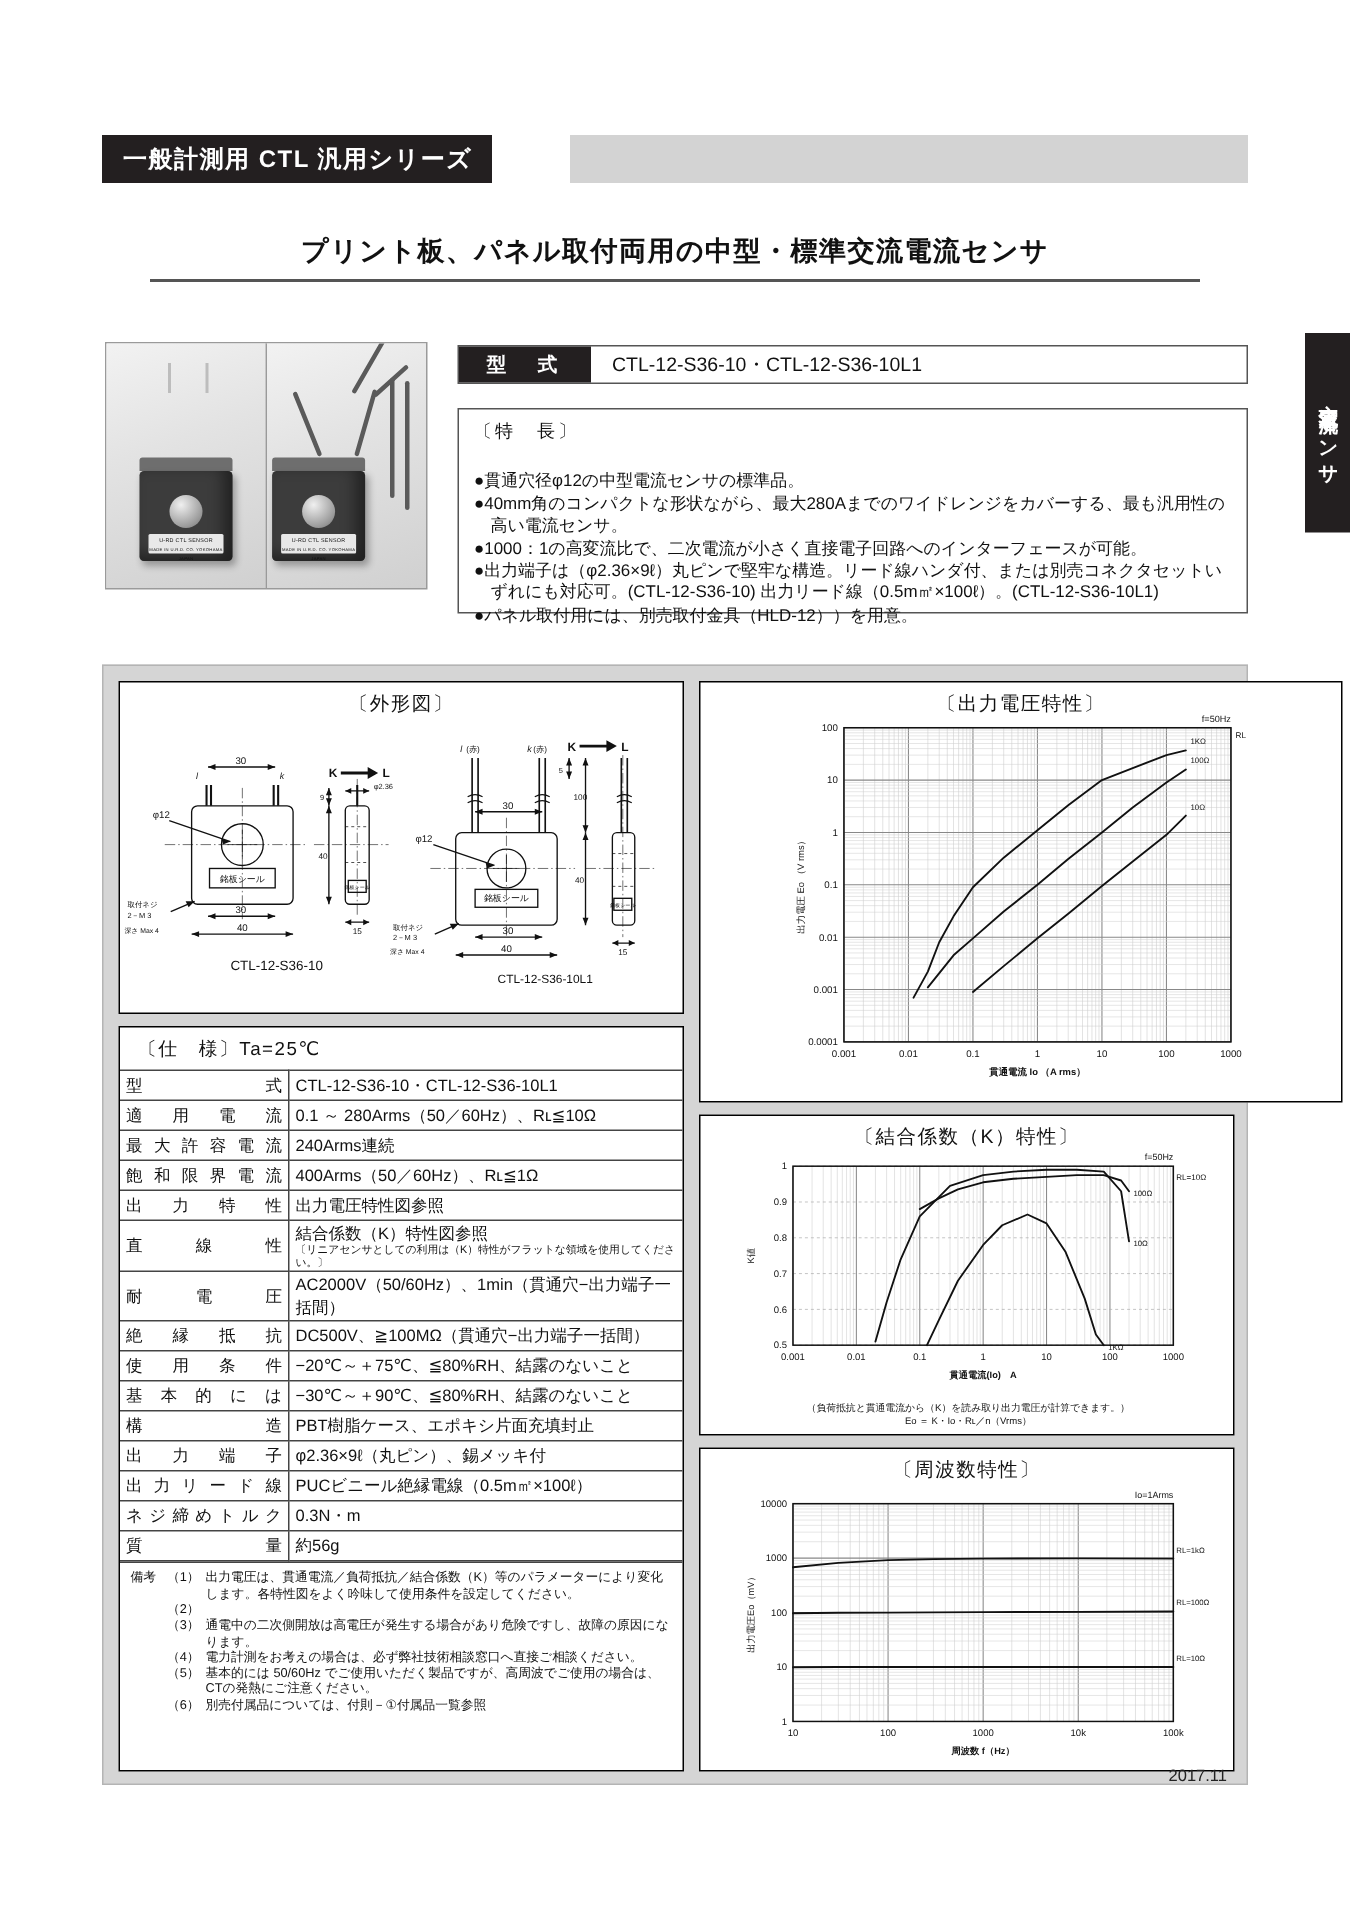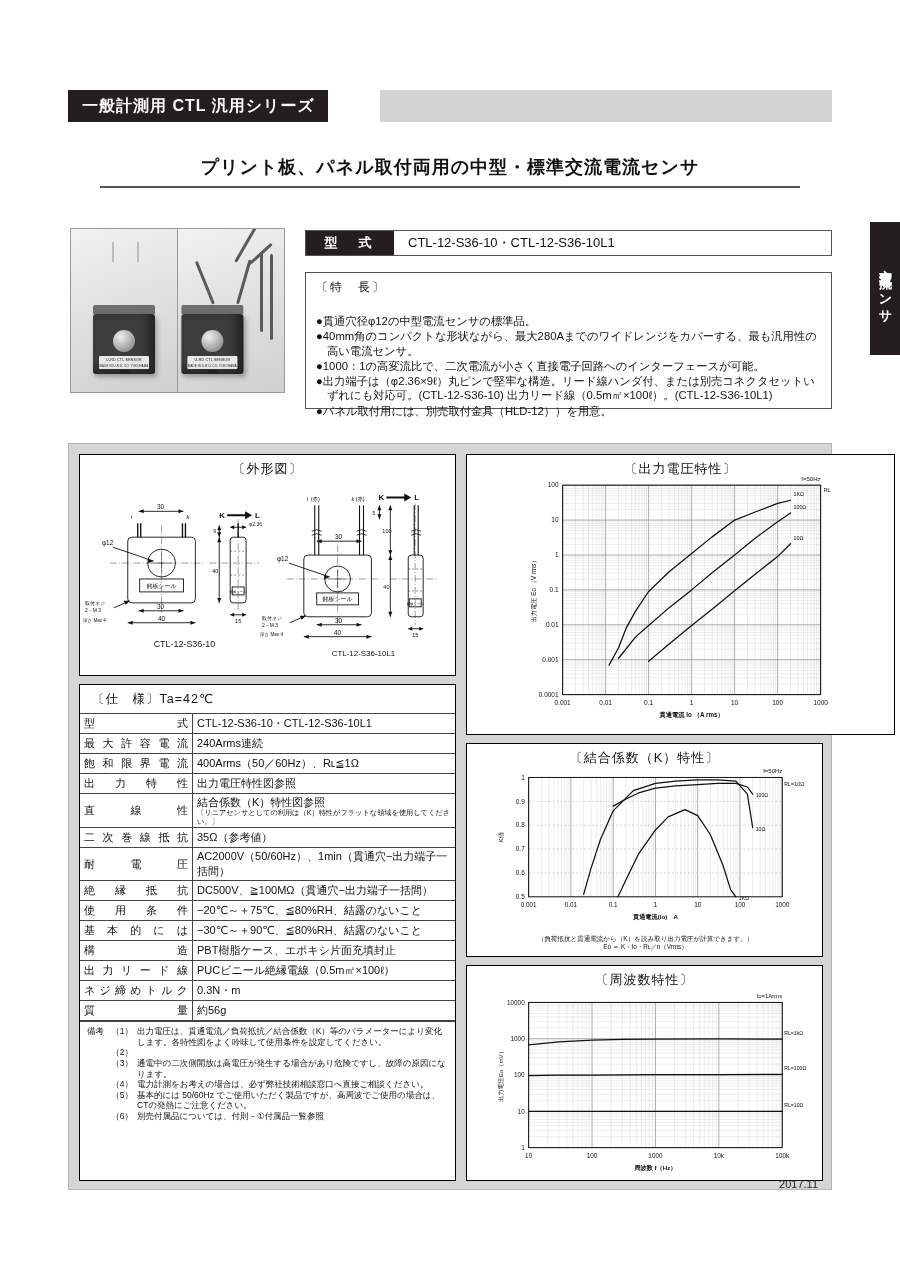--- a/index.html
+++ b/index.html
@@ -360,66 +360,70 @@
           <line x1="330" y1="154" x2="345" y2="154"></line>
           <path d="M330 154 l4 -2 v4 z M345 154 l-4 -2 v4 z" fill="#111" stroke="none"></path>
           <text x="337" y="162" font-size="5.5" text-anchor="middle" stroke="none" fill="#111">15</text>
 
           <text x="285" y="181" font-size="8" text-anchor="middle" stroke="none" fill="#111" id="od-name-right">CTL-12-S36-10L1</text>
         </g>
       </svg>
     </div>
 
     <div class="white-card" id="spec-card">
-      <div class="spec-head">〔仕　様〕Ta=42℃</div>
+      <div class="spec-head">〔仕　様〕Ta=25℃</div>
       <table class="spec">
         <tbody id="spec-body">
             <tr>
               <td class="k">型　式</td>
               <td class="v"><span>CTL-12-S36-10・CTL-12-S36-10L1</span></td>
             </tr>
             <tr>
+              <td class="k">適用電流</td>
+              <td class="v"><span>0.1 ～ 280Arms（50／60Hz）、Rʟ≦10Ω</span></td>
+            </tr>
+            <tr>
               <td class="k">最大許容電流</td>
               <td class="v"><span>240Arms連続</span></td>
             </tr>
             <tr>
               <td class="k">飽和限界電流</td>
               <td class="v"><span>400Arms（50／60Hz）、Rʟ≦1Ω</span></td>
             </tr>
             <tr>
               <td class="k">出力特性</td>
               <td class="v"><span>出力電圧特性図参照</span></td>
             </tr>
             <tr>
               <td class="k">直線性</td>
               <td class="v"><span>結合係数（K）特性図参照</span><span class="sub-note">〔リニアセンサとしての利用は（K）特性がフラットな領域を使用してください。〕</span></td>
             </tr>
             <tr>
-              <td class="k">二次巻線抵抗</td>
-              <td class="v"><span>35Ω（参考値）</span></td>
-            </tr>
-            <tr>
               <td class="k">耐電圧</td>
               <td class="v"><small>AC2000V（50/60Hz）、1min（貫通穴−出力端子一括間）</small></td>
             </tr>
             <tr>
               <td class="k">絶縁抵抗</td>
               <td class="v"><small>DC500V、≧100MΩ（貫通穴−出力端子一括間）</small></td>
             </tr>
             <tr>
               <td class="k">使用条件</td>
               <td class="v"><small>−20℃～＋75℃、≦80%RH、結露のないこと</small></td>
             </tr>
             <tr>
               <td class="k">基本的には</td>
               <td class="v"><small>−30℃～＋90℃、≦80%RH、結露のないこと</small></td>
             </tr>
             <tr>
               <td class="k">構造</td>
               <td class="v"><span>PBT樹脂ケース、エポキシ片面充填封止</span></td>
+            </tr>
+            <tr>
+              <td class="k">出力端子</td>
+              <td class="v"><span>φ2.36×9ℓ（丸ピン）、錫メッキ付</span></td>
             </tr>
             <tr>
               <td class="k">出力リード線</td>
               <td class="v"><span>PUCビニール絶縁電線（0.5m㎡×100ℓ）</span></td>
             </tr>
             <tr>
               <td class="k">ネジ締めトルク</td>
               <td class="v"><span>0.3N・m</span></td>
             </tr>
             <tr>

